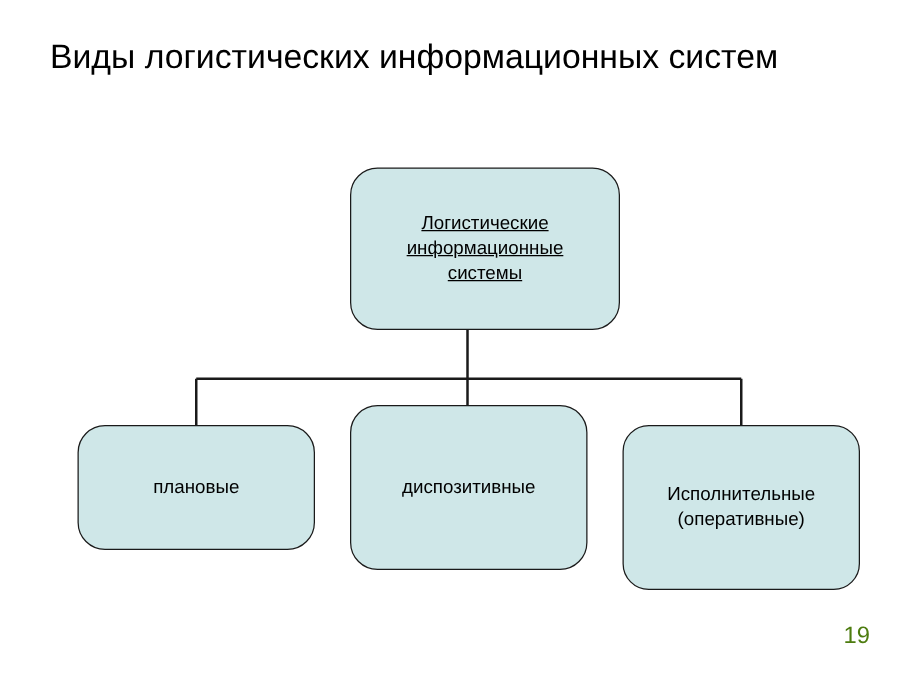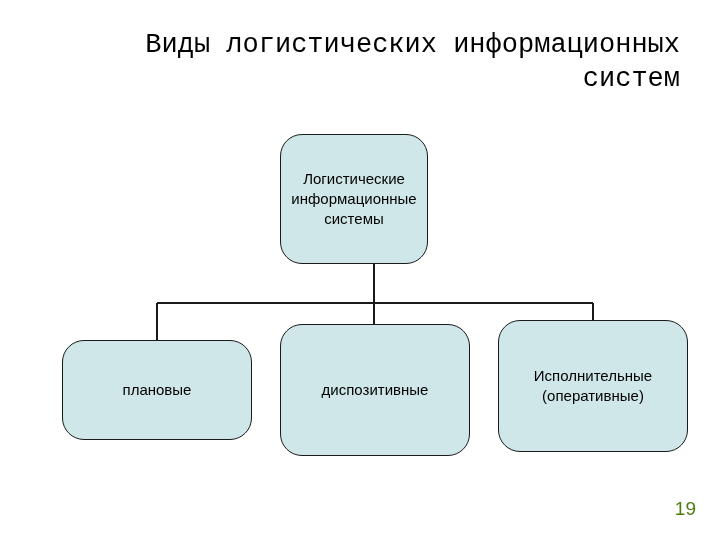--- a/index.html
+++ b/index.html
@@ -18,65 +18,66 @@
   .slide {
     position: relative;
     width: 720px;
     height: 540px;
   }
   .title {
     position: absolute;
     left: 40px;
     top: 28px;
     width: 640px;
-    text-align: right;
+    text-align: left;
     font-size: 27px;
     line-height: 34px;
     font-weight: normal;
     color: #000000;
-    font-family: Liberation Mono, monospace;
   }
   .node {
     position: absolute;
     box-sizing: border-box;
     background: #cfe7e8;
     border: 1px solid #1a1a1a;
     border-radius: 22px;
     display: flex;
     align-items: center;
     justify-content: center;
     text-align: center;
     font-size: 15px;
     line-height: 20px;
     color: #000000;
     padding: 4px 8px;
   }
   .node-root {
     left: 280px;
     top: 134px;
-    width: 148px;
+    width: 216px;
     height: 130px;
+    text-decoration: underline;
   }
   .node-a {
     left: 62px;
     top: 340px;
     width: 190px;
     height: 100px;
   }
   .node-b {
     left: 280px;
     top: 324px;
     width: 190px;
     height: 132px;
   }
   .node-c {
     left: 498px;
-    top: 320px;
+    top: 340px;
     width: 190px;
     height: 132px;
+    border-radius: 21px;
   }
   .node-label {
     display: block;
     white-space: pre-line;
   }
   .connectors {
     position: absolute;
     left: 0;
     top: 0;
     width: 720px;

